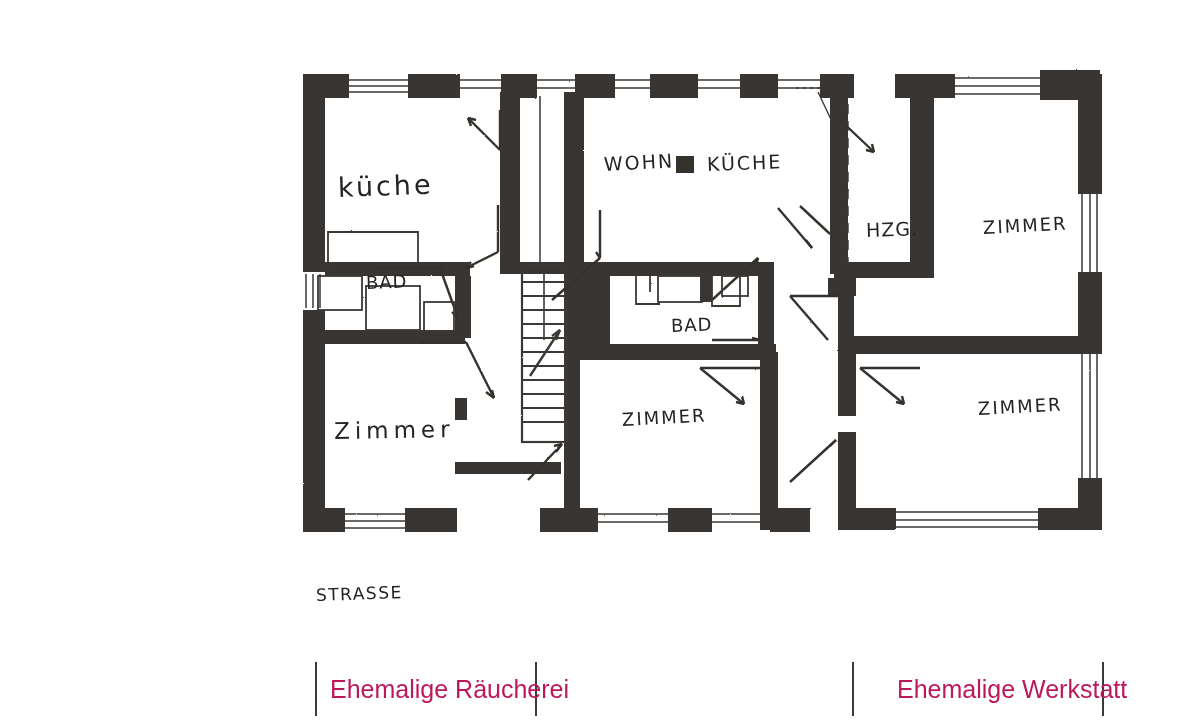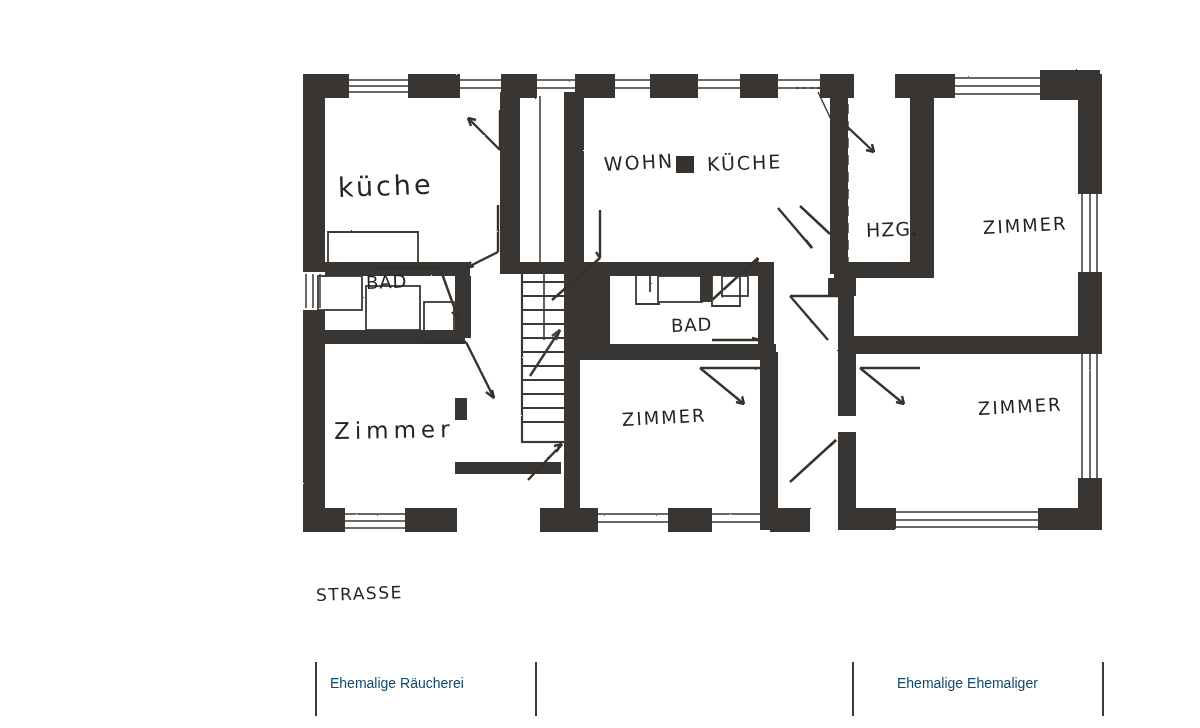--- a/index.html
+++ b/index.html
@@ -45,22 +45,22 @@
   .caption-row {
     position: absolute;
     left: 0;
     top: 648px;
     width: 1200px;
     height: 70px;
   }
   .caption-item {
     position: absolute;
     font-family: "Liberation Sans", sans-serif;
-    font-size: 14px;
-    color: #0c4a6e;
+    font-size: 25px;
+    color: #be185d;
     white-space: nowrap;
     top: 27px;
   }
   .caption-bar {
     position: absolute;
     width: 2px;
     background: #3a3a3a;
     top: 14px;
     height: 54px;
   }
@@ -330,16 +330,16 @@
 
   <div class="hand-label" style="left:316px; top:585px; font-size:17px; letter-spacing:1.5px; transform:rotate(-2deg);">STRASSE</div>
 
   <div class="caption-row">
     <div class="caption-bar" style="left:315px;"></div>
     <div class="caption-bar" style="left:535px;"></div>
     <div class="caption-bar" style="left:852px;"></div>
     <div class="caption-bar" style="left:1102px;"></div>
 
     <div class="caption-item" style="left:330px;">Ehemalige Räucherei</div>
-    <div class="caption-item" style="left:897px;">Ehemalige Ehemaliger</div>
+    <div class="caption-item" style="left:897px;">Ehemalige Werkstatt</div>
   </div>
 
 </div>
 
 </body></html>

